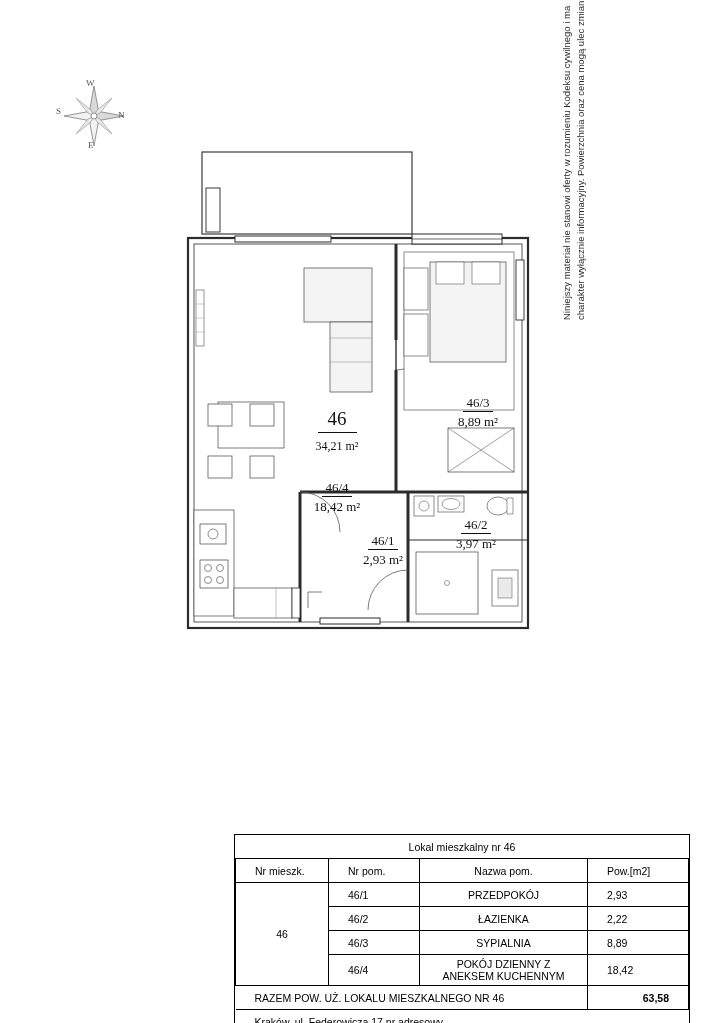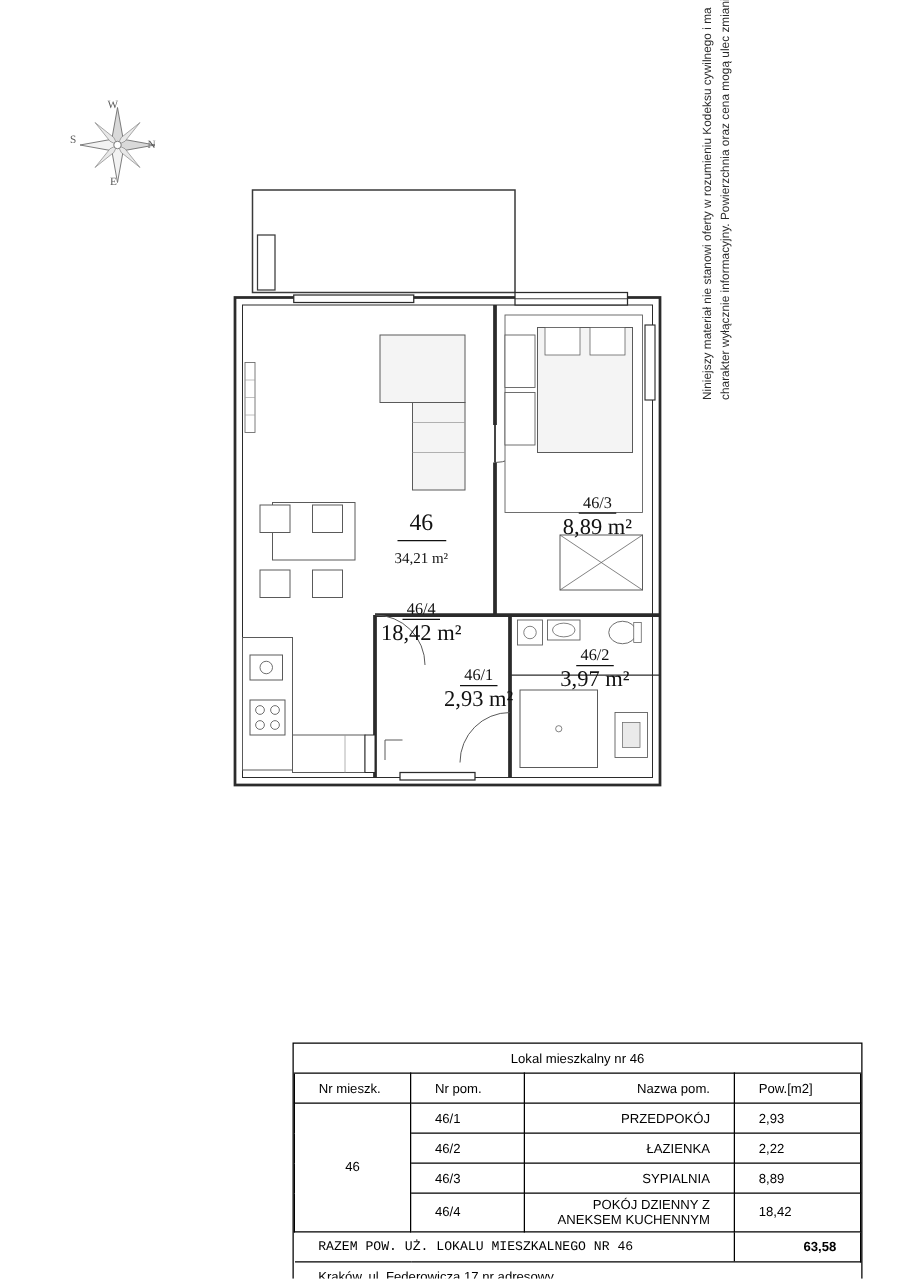--- a/index.html
+++ b/index.html
@@ -72,21 +72,21 @@
     white-space: nowrap;
   }
   .room-label .num {
     font-size: 13px;
     line-height: 15px;
     border-bottom: 1px solid #111;
     display: inline-block;
     padding: 0 3px 1px 3px;
   }
   .room-label .area {
-    font-size: 18px;
+    font-size: 13px;
     line-height: 16px;
     display: block;
     margin-top: 2px;
   }
   #lbl-total { left: 92px; top: 268px; width: 130px; }
   #lbl-total .num { font-size: 19px; line-height: 22px; padding: 0 10px 2px 10px; }
   #lbl-total .area { font-size: 12px; line-height: 22px; font-family: Liberation Serif, serif; }
   #lbl-464 { left: 92px; top: 338px; width: 130px; }
   #lbl-463 { left: 250px; top: 253px; width: 96px; }
   #lbl-462 { left: 248px; top: 375px; width: 96px; }
@@ -143,27 +143,27 @@
     height: 17px;
   }
   table.spec .title-cell {
     text-align: center;
     border-left: none;
     border-right: none;
     border-top: none;
   }
   table.spec .c-nr { width: 54px; text-align: left; }
   table.spec .c-pom { width: 52px; text-align: left; margin-top: 32px; }
-  table.spec .c-name { text-align: right; }
+  table.spec .c-name { text-align: center; }
   table.spec .c-pow { width: 62px; }
   table.spec .mieszk { text-align: center; vertical-align: middle; }
   table.spec .sum-label { text-align: left; }
   table.spec .sum-val { text-align: right; font-weight: bold; }
   table.spec .addr { text-align: left; border-left: none; border-right: none; border-bottom: none; }
-  .noborder-lr { border-left: none !important; border-right: none !important; font-family: Liberation Mono, monospace; }
+  .noborder-lr { border-left: none !important; border-right: none !important; }
 </style>
 </head>
 <body>
 
 <div id="page">
 
   <div id="compass">
     <svg width="76" height="76" viewBox="0 0 76 76">
       <g transform="translate(38,38)">
         <polygon points="0,-30 4.5,-5 0,0 -4.5,-5" fill="#d9d9d9" stroke="#6b6b6b" stroke-width="0.7"></polygon>

